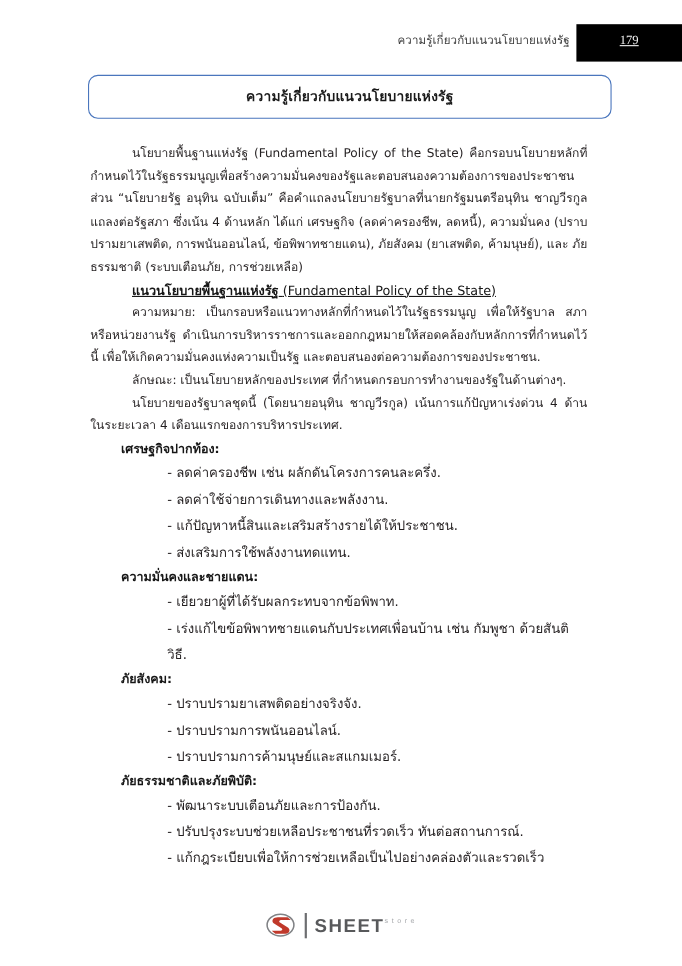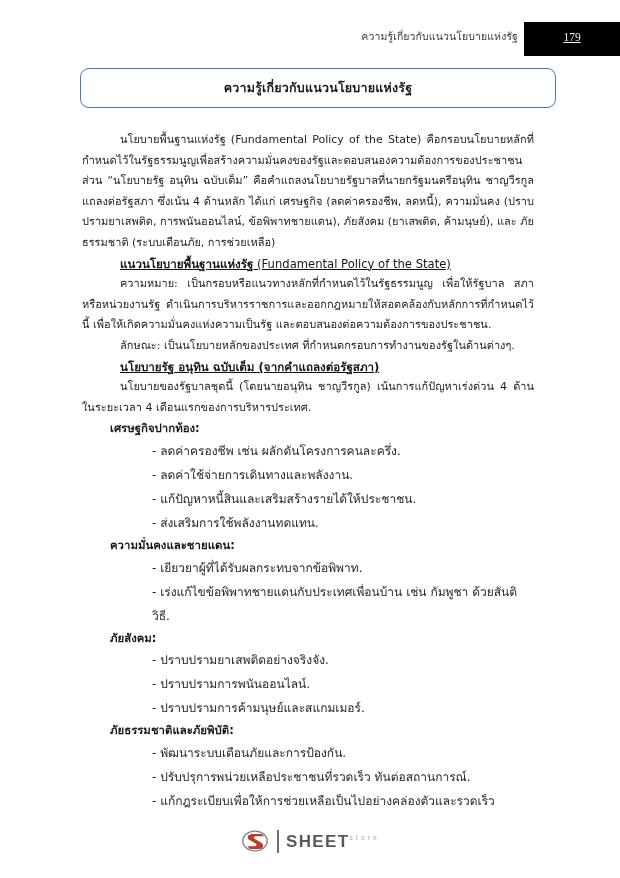--- a/index.html
+++ b/index.html
@@ -191,42 +191,41 @@
     <p class="para indent">นโยบายพื้นฐานแห่งรัฐ (Fundamental Policy of the State) คือกรอบนโยบายหลักที่กำหนดไว้ในรัฐธรรมนูญเพื่อสร้างความมั่นคงของรัฐและตอบสนองความต้องการของประชาชน ส่วน “นโยบายรัฐ อนุทิน ฉบับเต็ม” คือคำแถลงนโยบายรัฐบาลที่นายกรัฐมนตรีอนุทิน ชาญวีรกูล แถลงต่อรัฐสภา ซึ่งเน้น 4 ด้านหลัก ได้แก่ เศรษฐกิจ (ลดค่าครองชีพ, ลดหนี้), ความมั่นคง (ปราบปรามยาเสพติด, การพนันออนไลน์, ข้อพิพาทชายแดน), ภัยสังคม (ยาเสพติด, ค้ามนุษย์), และ ภัยธรรมชาติ (ระบบเตือนภัย, การช่วยเหลือ)</p>
 
     <p class="heading">
       <span>แนวนโยบายพื้นฐานแห่งรัฐ</span><span class="reg">&nbsp;</span><span class="reg">(Fundamental Policy of the State)</span>
     </p>
 
     <p class="para indent">ความหมาย: เป็นกรอบหรือแนวทางหลักที่กำหนดไว้ในรัฐธรรมนูญ เพื่อให้รัฐบาล สภา หรือหน่วยงานรัฐ ดำเนินการบริหารราชการและออกกฎหมายให้สอดคล้องกับหลักการที่กำหนดไว้นี้ เพื่อให้เกิดความมั่นคงแห่งความเป็นรัฐ และตอบสนองต่อความต้องการของประชาชน.</p>
 
     <p class="para indent">ลักษณะ: เป็นนโยบายหลักของประเทศ ที่กำหนดกรอบการทำงานของรัฐในด้านต่างๆ.</p>
 
-    <p class="heading">นโยบายรัฐ อนุทิน ฉบับเต็ม (จากคำแถลงต่อรัฐสภา)</p>
 
     <p class="para indent">นโยบายของรัฐบาลชุดนี้ (โดยนายอนุทิน ชาญวีรกูล) เน้นการแก้ปัญหาเร่งด่วน 4 ด้าน ในระยะเวลา 4 เดือนแรกของการบริหารประเทศ.</p>
 
     <p class="subheading">เศรษฐกิจปากท้อง:</p>
     <p class="bullet">- ลดค่าครองชีพ เช่น ผลักดันโครงการคนละครึ่ง.</p>
     <p class="bullet">- ลดค่าใช้จ่ายการเดินทางและพลังงาน.</p>
     <p class="bullet">- แก้ปัญหาหนี้สินและเสริมสร้างรายได้ให้ประชาชน.</p>
     <p class="bullet">- ส่งเสริมการใช้พลังงานทดแทน.</p>
 
     <p class="subheading">ความมั่นคงและชายแดน:</p>
     <p class="bullet">- เยียวยาผู้ที่ได้รับผลกระทบจากข้อพิพาท.</p>
     <p class="bullet">- เร่งแก้ไขข้อพิพาทชายแดนกับประเทศเพื่อนบ้าน เช่น กัมพูชา ด้วยสันติวิธี.</p>
 
     <p class="subheading">ภัยสังคม:</p>
     <p class="bullet">- ปราบปรามยาเสพติดอย่างจริงจัง.</p>
     <p class="bullet">- ปราบปรามการพนันออนไลน์.</p>
     <p class="bullet">- ปราบปรามการค้ามนุษย์และสแกมเมอร์.</p>
 
     <p class="subheading">ภัยธรรมชาติและภัยพิบัติ:</p>
     <p class="bullet">- พัฒนาระบบเตือนภัยและการป้องกัน.</p>
-    <p class="bullet">- ปรับปรุการพน่วยเหลือประชาชนที่รวดเร็ว ทันต่อสถานการณ์.</p>
+    <p class="bullet">- ปรับปรุงระบบช่วยเหลือประชาชนที่รวดเร็ว ทันต่อสถานการณ์.</p>
     <p class="bullet">- แก้กฎระเบียบเพื่อให้การช่วยเหลือเป็นไปอย่างคล่องตัวและรวดเร็ว</p>
 
   </div>
 
   <div class="footer">
     <div class="logo">
       <div class="logo-mark">
         <svg width="30" height="30" viewBox="0 0 64 64" aria-hidden="true">
           <ellipse cx="32" cy="32" rx="26" ry="21" fill="none" stroke="#808285" stroke-width="3"></ellipse>
           <path d="M46 17 L27 17 C18 17 14 23 18 28 L34 38 C37 40 35 43 31 43 L15 43 L22 49 L40 49 C49 49 52 42 47 37 L31 27 C28 25 30 22 34 22 L52 22 Z" fill="#c0392b"></path>

